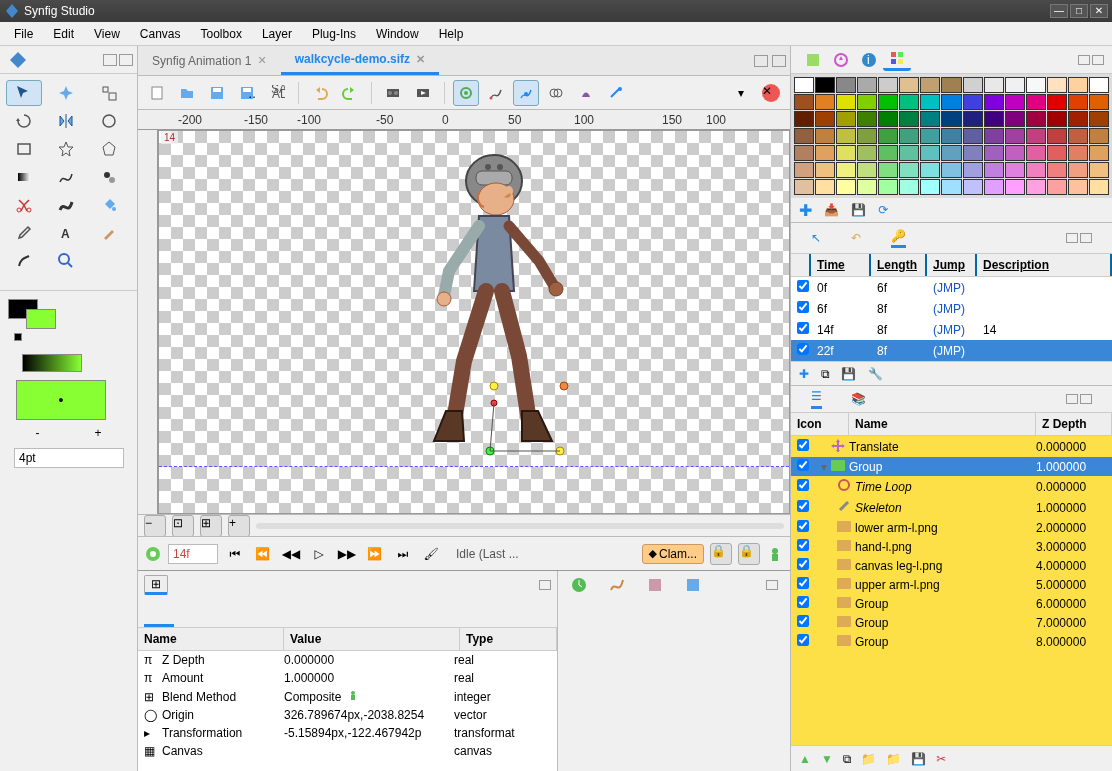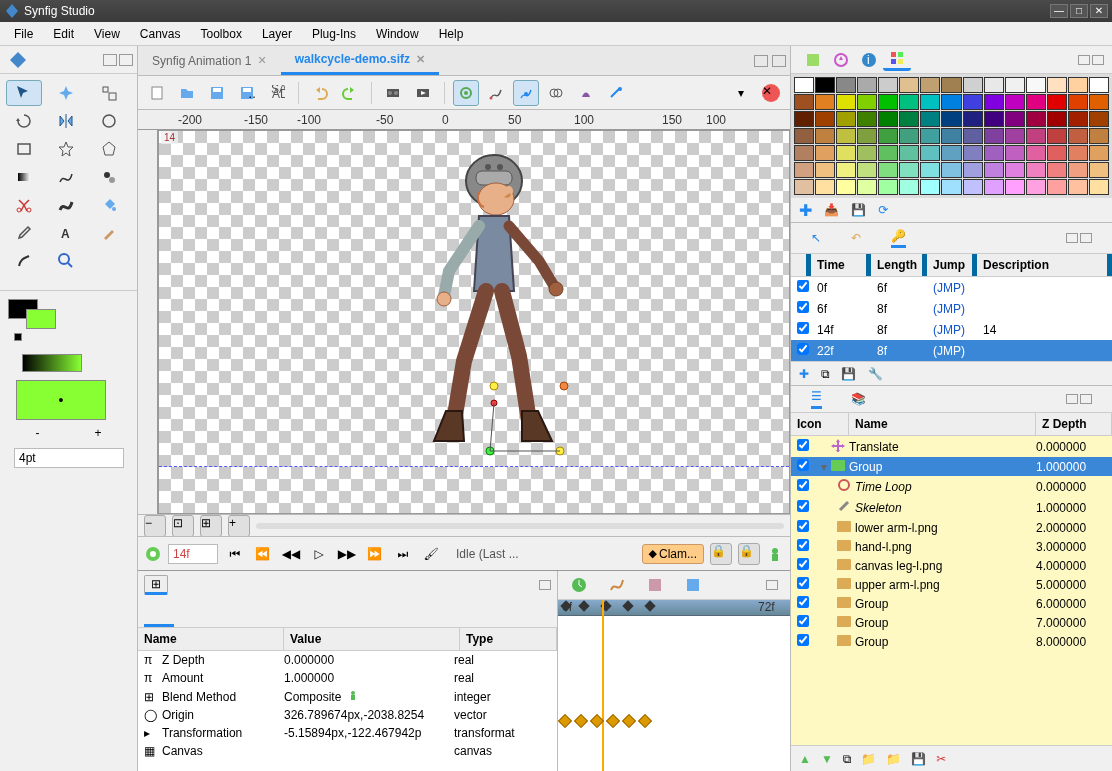--- a/index.html
+++ b/index.html
@@ -99,36 +99,36 @@
 .right-tabs .rtab.active { border-bottom:3px solid #28e; }
 
 .palette { display:grid; grid-template-columns:repeat(15, 1fr); gap:1px; padding:3px; background:#ddd; }
 .pcell { height:16px; border:1px solid #333; }
 .palette-btns { height:24px; display:flex; align-items:center; gap:12px; padding:2px 8px; }
 
 .kf-panel { border-top:1px solid #bbb; }
 .kf-toolbar { height:30px; display:flex; align-items:center; gap:30px; padding:2px 20px; }
 .kf-toolbar .kbtn.active { border-bottom:3px solid #28e; padding-bottom:2px; }
 .kf-table-header { display:flex; background:#eee; border-top:1px solid #ccc; border-bottom:1px solid #ccc; }
-.kf-table-header div { padding:4px 6px; border-right:5px solid #0369a1; font-weight:bold; }
+.kf-table-header div { padding:4px 6px; border-right:2px solid #0369a1; font-weight:bold;text-decoration:underline; }
 .kf-body { background:#fff; }
 .kf-row { display:flex; padding:3px 6px; align-items:center; }
 .kf-row.selected { background:#3a87d8; color:#fff; }
 .kf-row .chk { width:20px; }
 .kf-row .t { width:60px; }
 .kf-row .l { width:56px; }
 .kf-row .j { width:50px; color:#15c; }
 .kf-row.selected .j { color:#fff; }
 .kf-btns { height:24px; display:flex; align-items:center; gap:12px; padding:2px 8px; border-top:1px solid #ccc; }
 
 .layers-panel { flex:1; border-top:1px solid #bbb; display:flex; flex-direction:column; }
 .layers-tabs { height:26px; display:flex; align-items:center; gap:30px; padding:2px 20px; }
 .layers-header { display:flex; background:#eee; border-top:1px solid #ccc; border-bottom:1px solid #ccc; }
 .layers-header div { padding:4px 6px; border-right:1px solid #ccc; font-weight:bold; }
-.layers-body { flex:1; overflow:auto; background:#fef9c3; }
+.layers-body { flex:1; overflow:auto; background:#fde047; }
 .layer-row { display:flex; padding:2px 6px; align-items:center; }
 .layer-row.selected { background:#3a87d8; color:#fff; }
 .layer-row .chk { width:20px; }
 .layer-row .exp { width:14px; color:#666; }
 .layer-row .licon { width:18px; }
 .layer-row .lname { flex:1; }
 .layer-row .zd { width:70px; }
 .layer-row .lname.italic { font-style:italic; }
 .layers-footer { height:26px; display:flex; align-items:center; gap:10px; padding:2px 8px; border-top:1px solid #ccc; }
 
@@ -564,38 +564,20 @@
             </svg>
           <svg width="18" height="18">
               <rect x="3" y="3" width="12" height="12" fill="#c9a"></rect>
             </svg>
           <svg width="18" height="18">
               <rect x="3" y="3" width="12" height="12" fill="#6ae"></rect>
             </svg>
           <div style="margin-left:auto;display:flex;gap:2px;">
               <div style="width:12px;height:10px;border:1px solid #999;"></div>
             </div>
-        </div>
-        <div class="timeline-track">
-          <div class="timeline-ruler">
-            <span style="left:4px">0f</span>
-            <span style="left:200px">72f</span>
-            <div class="keyframe-marker" style="left:4px"></div>
-            <div class="keyframe-marker" style="left:22px"></div>
-            <div class="keyframe-marker" style="left:44px"></div>
-            <div class="keyframe-marker" style="left:66px"></div>
-            <div class="keyframe-marker" style="left:88px"></div>
-          </div>
-          <div class="cursor-line" style="left:44px"></div>
-          <div class="waypoint" style="left:2px;top:116px"></div>
-          <div class="waypoint" style="left:18px;top:116px"></div>
-          <div class="waypoint" style="left:34px;top:116px"></div>
-          <div class="waypoint" style="left:50px;top:116px"></div>
-          <div class="waypoint" style="left:66px;top:116px"></div>
-          <div class="waypoint" style="left:82px;top:116px"></div>
         </div>
       </div>
     </div>
   </div>
 
   <div class="right-col">
     <div class="right-tabs">
       <div class="rtab">
           <svg width="16" height="16">
             <rect x="2" y="2" width="12" height="12" fill="#9d6"></rect>

